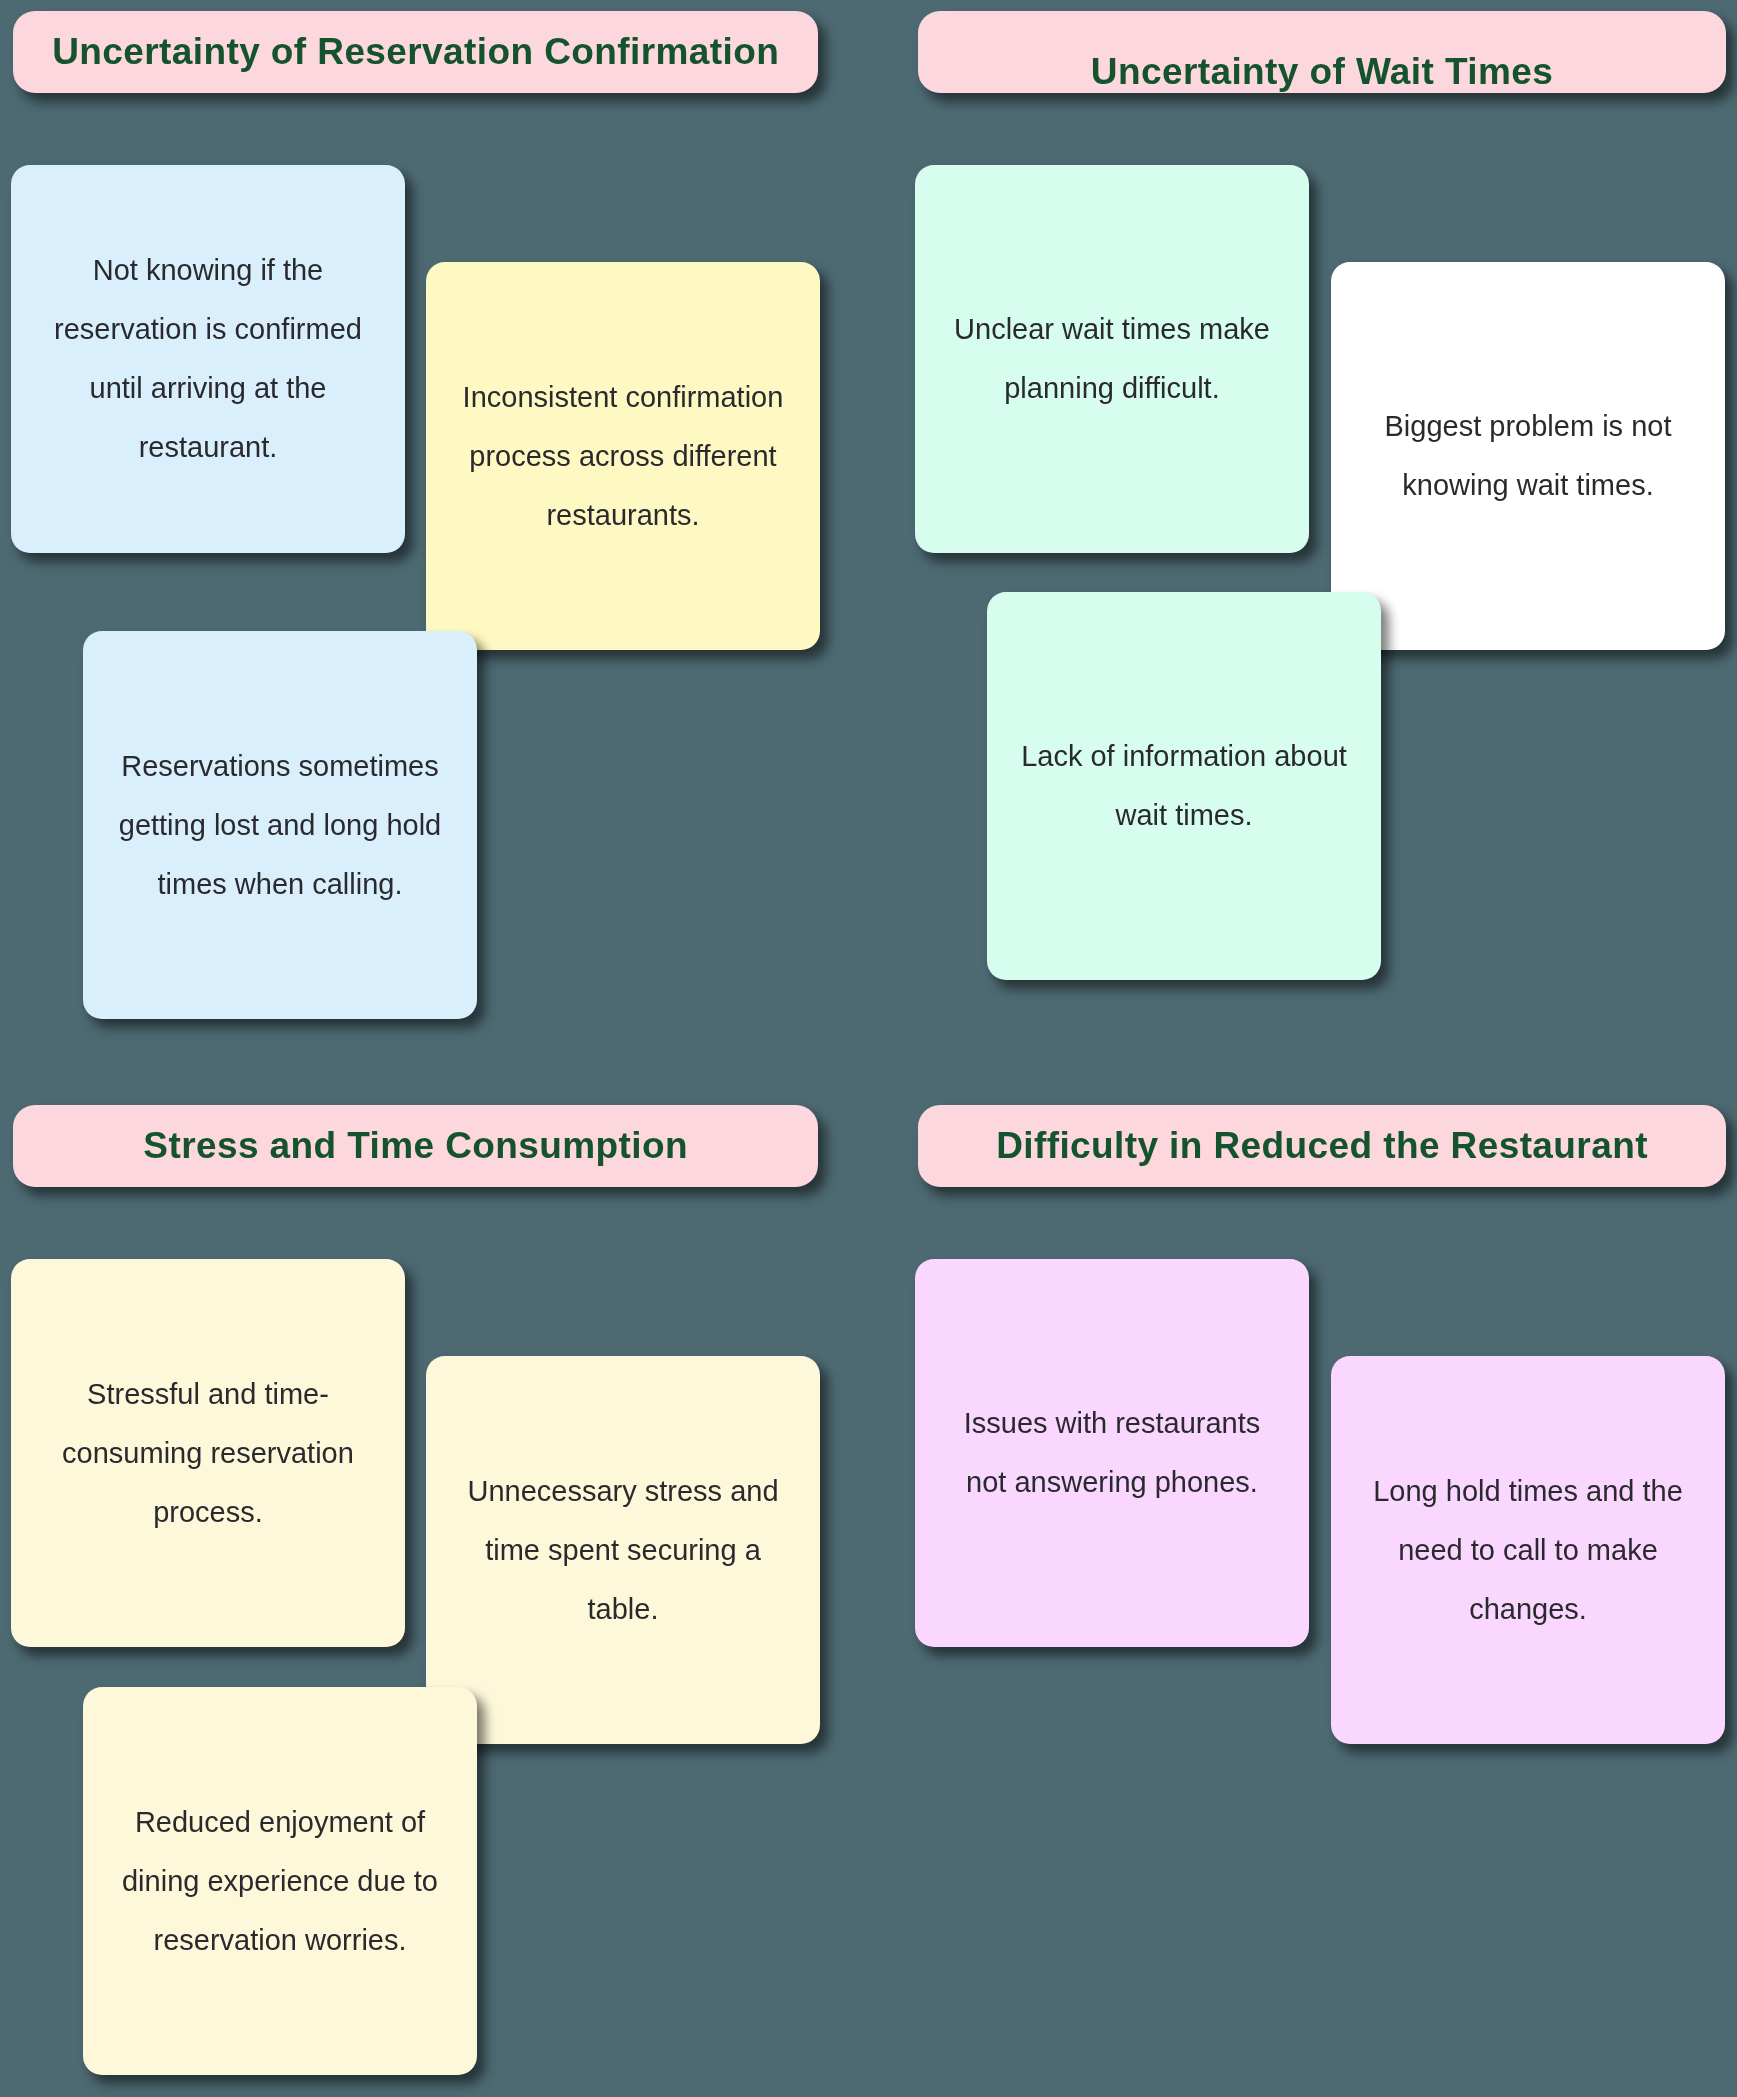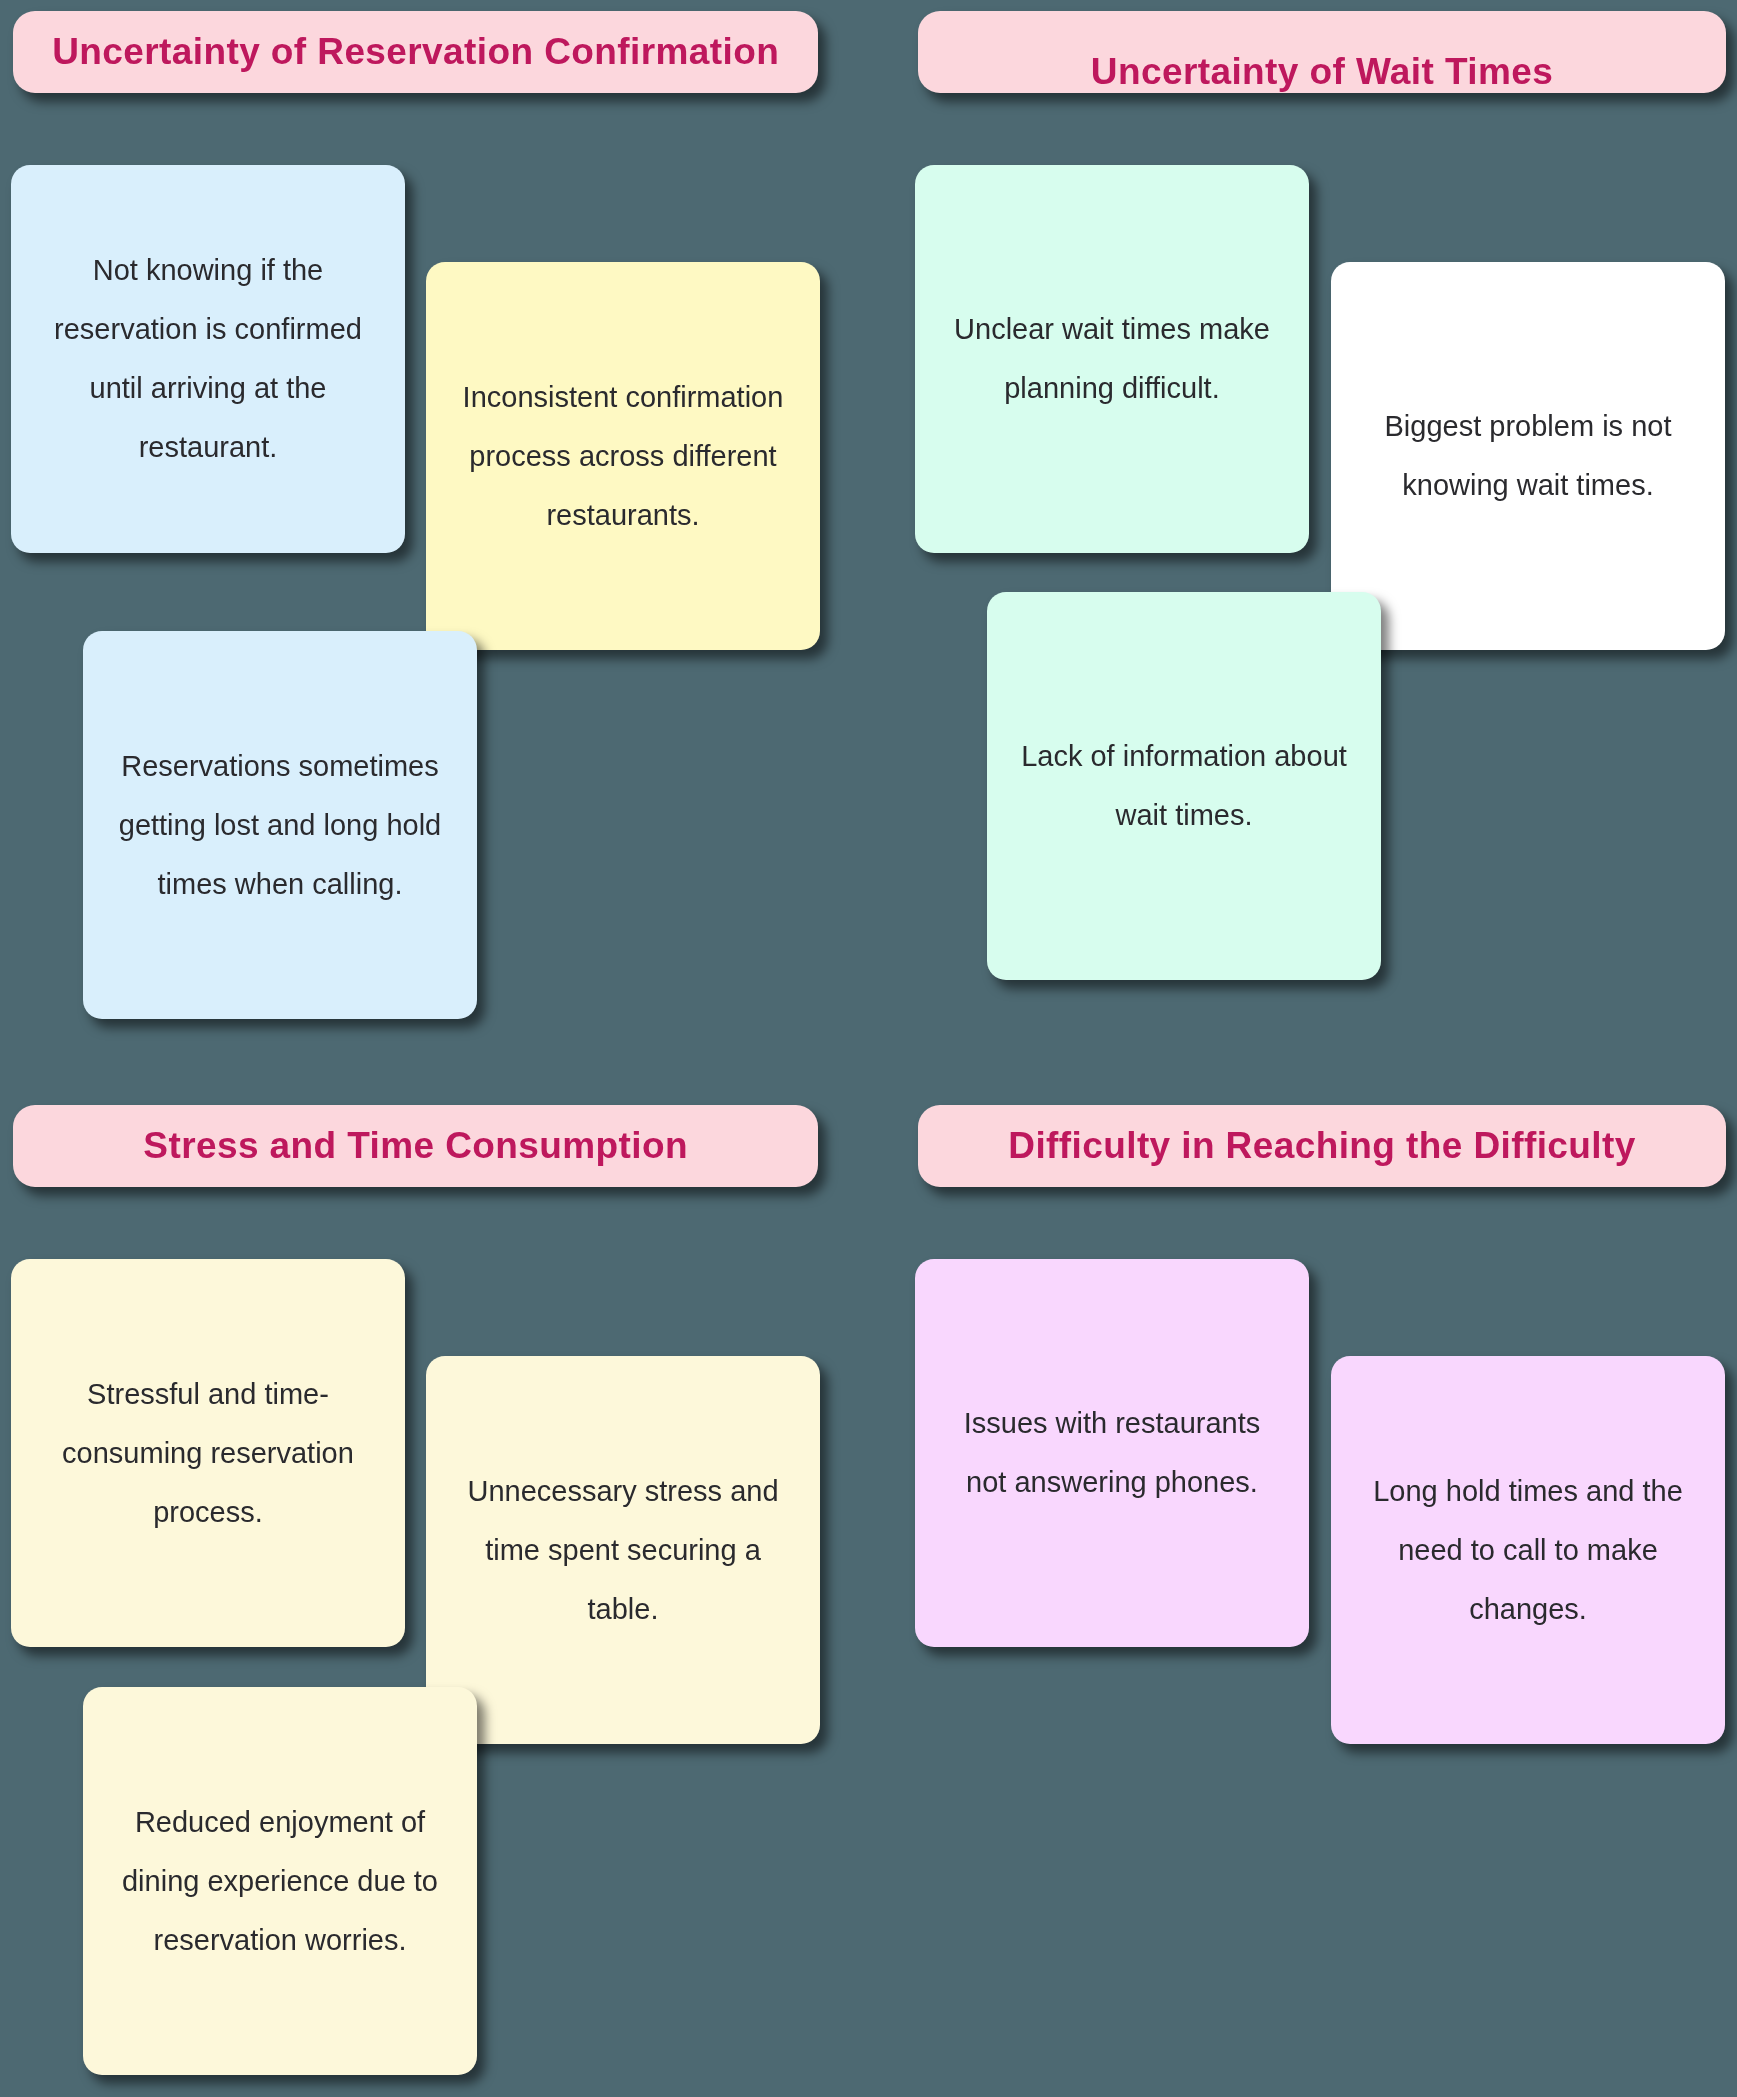--- a/index.html
+++ b/index.html
@@ -21,21 +21,21 @@
     border-radius: 22px;
     background: #fcd7dd;
     display: flex;
     align-items: center;
     justify-content: center;
     box-shadow: 7.3px 8.8px 10.3px rgba(0,0,0,0.50);
   }
   .pill span {
     font-size: 37px;
     font-weight: bold;
-    color: #be185d;
+    color: #14532d;
     letter-spacing: 0.4px;
     white-space: nowrap;
   }
   .note {
     position: absolute;
     width: 394px;
     height: 388px;
     border-radius: 19px;
     box-sizing: border-box;
     padding: 29px;
@@ -113,21 +113,21 @@
     <span>Stressful and time-consuming reservation process.</span>
   </div>
   <div class="note yellow g3n2" style="background-color: rgb(253, 248, 218);">
     <span>Unnecessary stress and time spent securing a table.</span>
   </div>
   <div class="note yellow g3n3" style="background-color: rgb(253, 248, 218); justify-content: flex-end;">
     <span>Reduced enjoyment of dining experience due to reservation worries.</span>
   </div>
 
   <header class="pill g4h" style="background-color: rgb(252, 215, 221);">
-    <span>Difficulty in Reaching the Difficulty</span>
+    <span>Difficulty in Reduced the Restaurant</span>
   </header>
   <div class="note purple g4n1" style="background-color: rgb(249, 215, 254);">
     <span>Issues with restaurants not answering phones.</span>
   </div>
   <div class="note purple g4n2" style="background-color: rgb(249, 215, 254);">
     <span>Long hold times and the need to call to make changes.</span>
   </div>
 
 </div>
 

